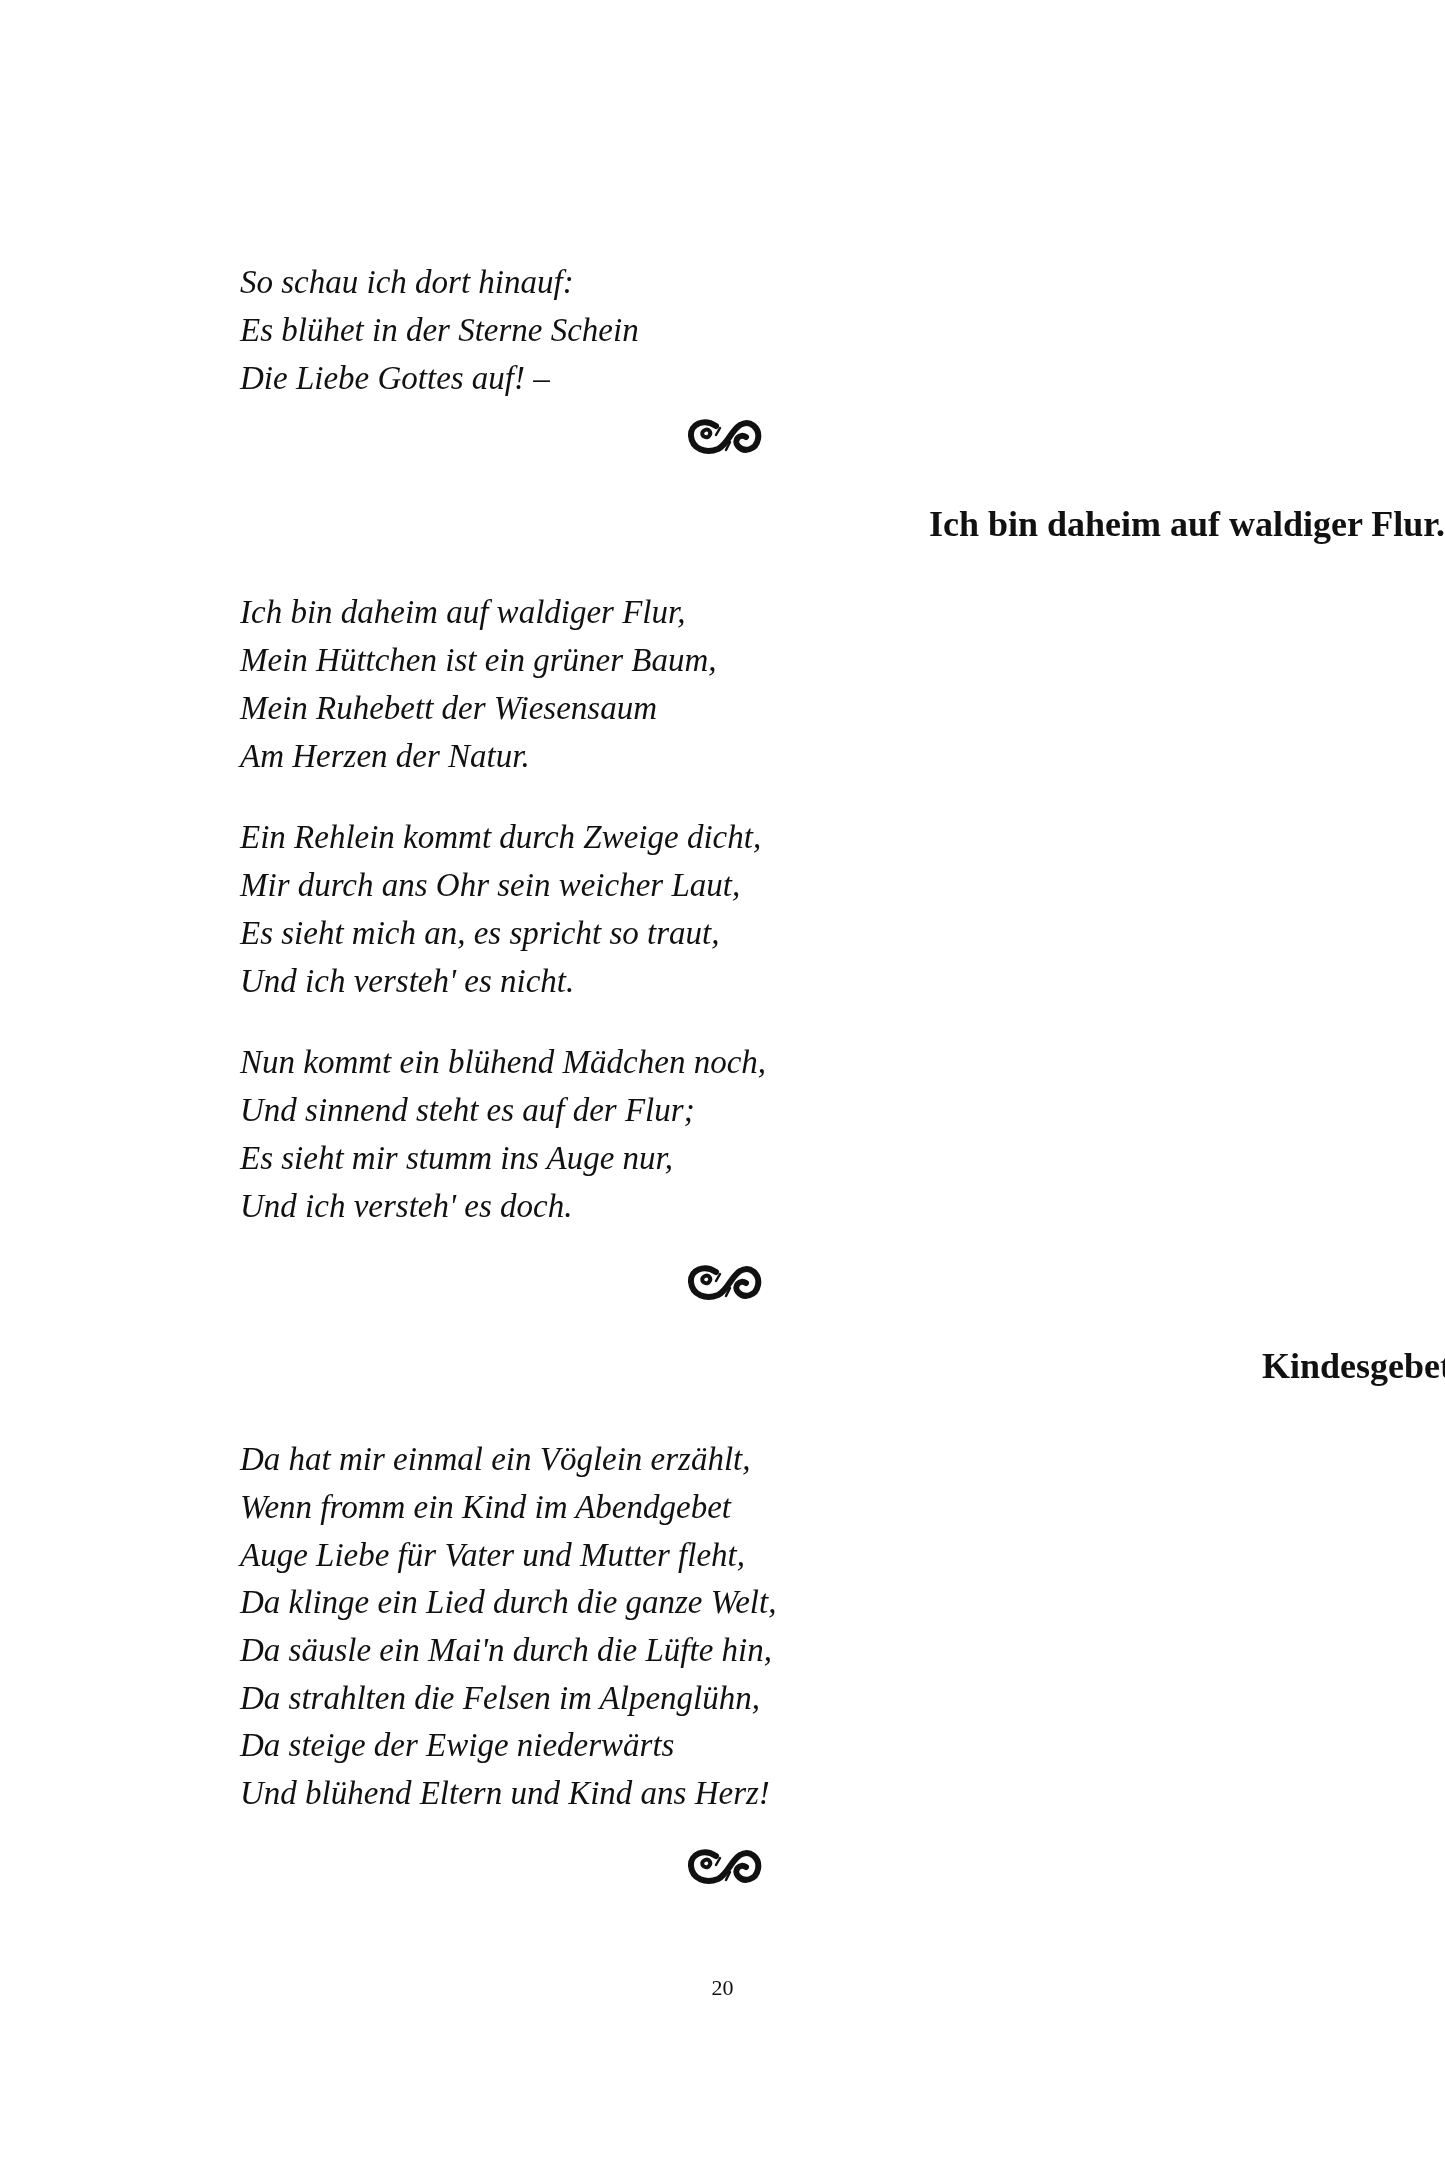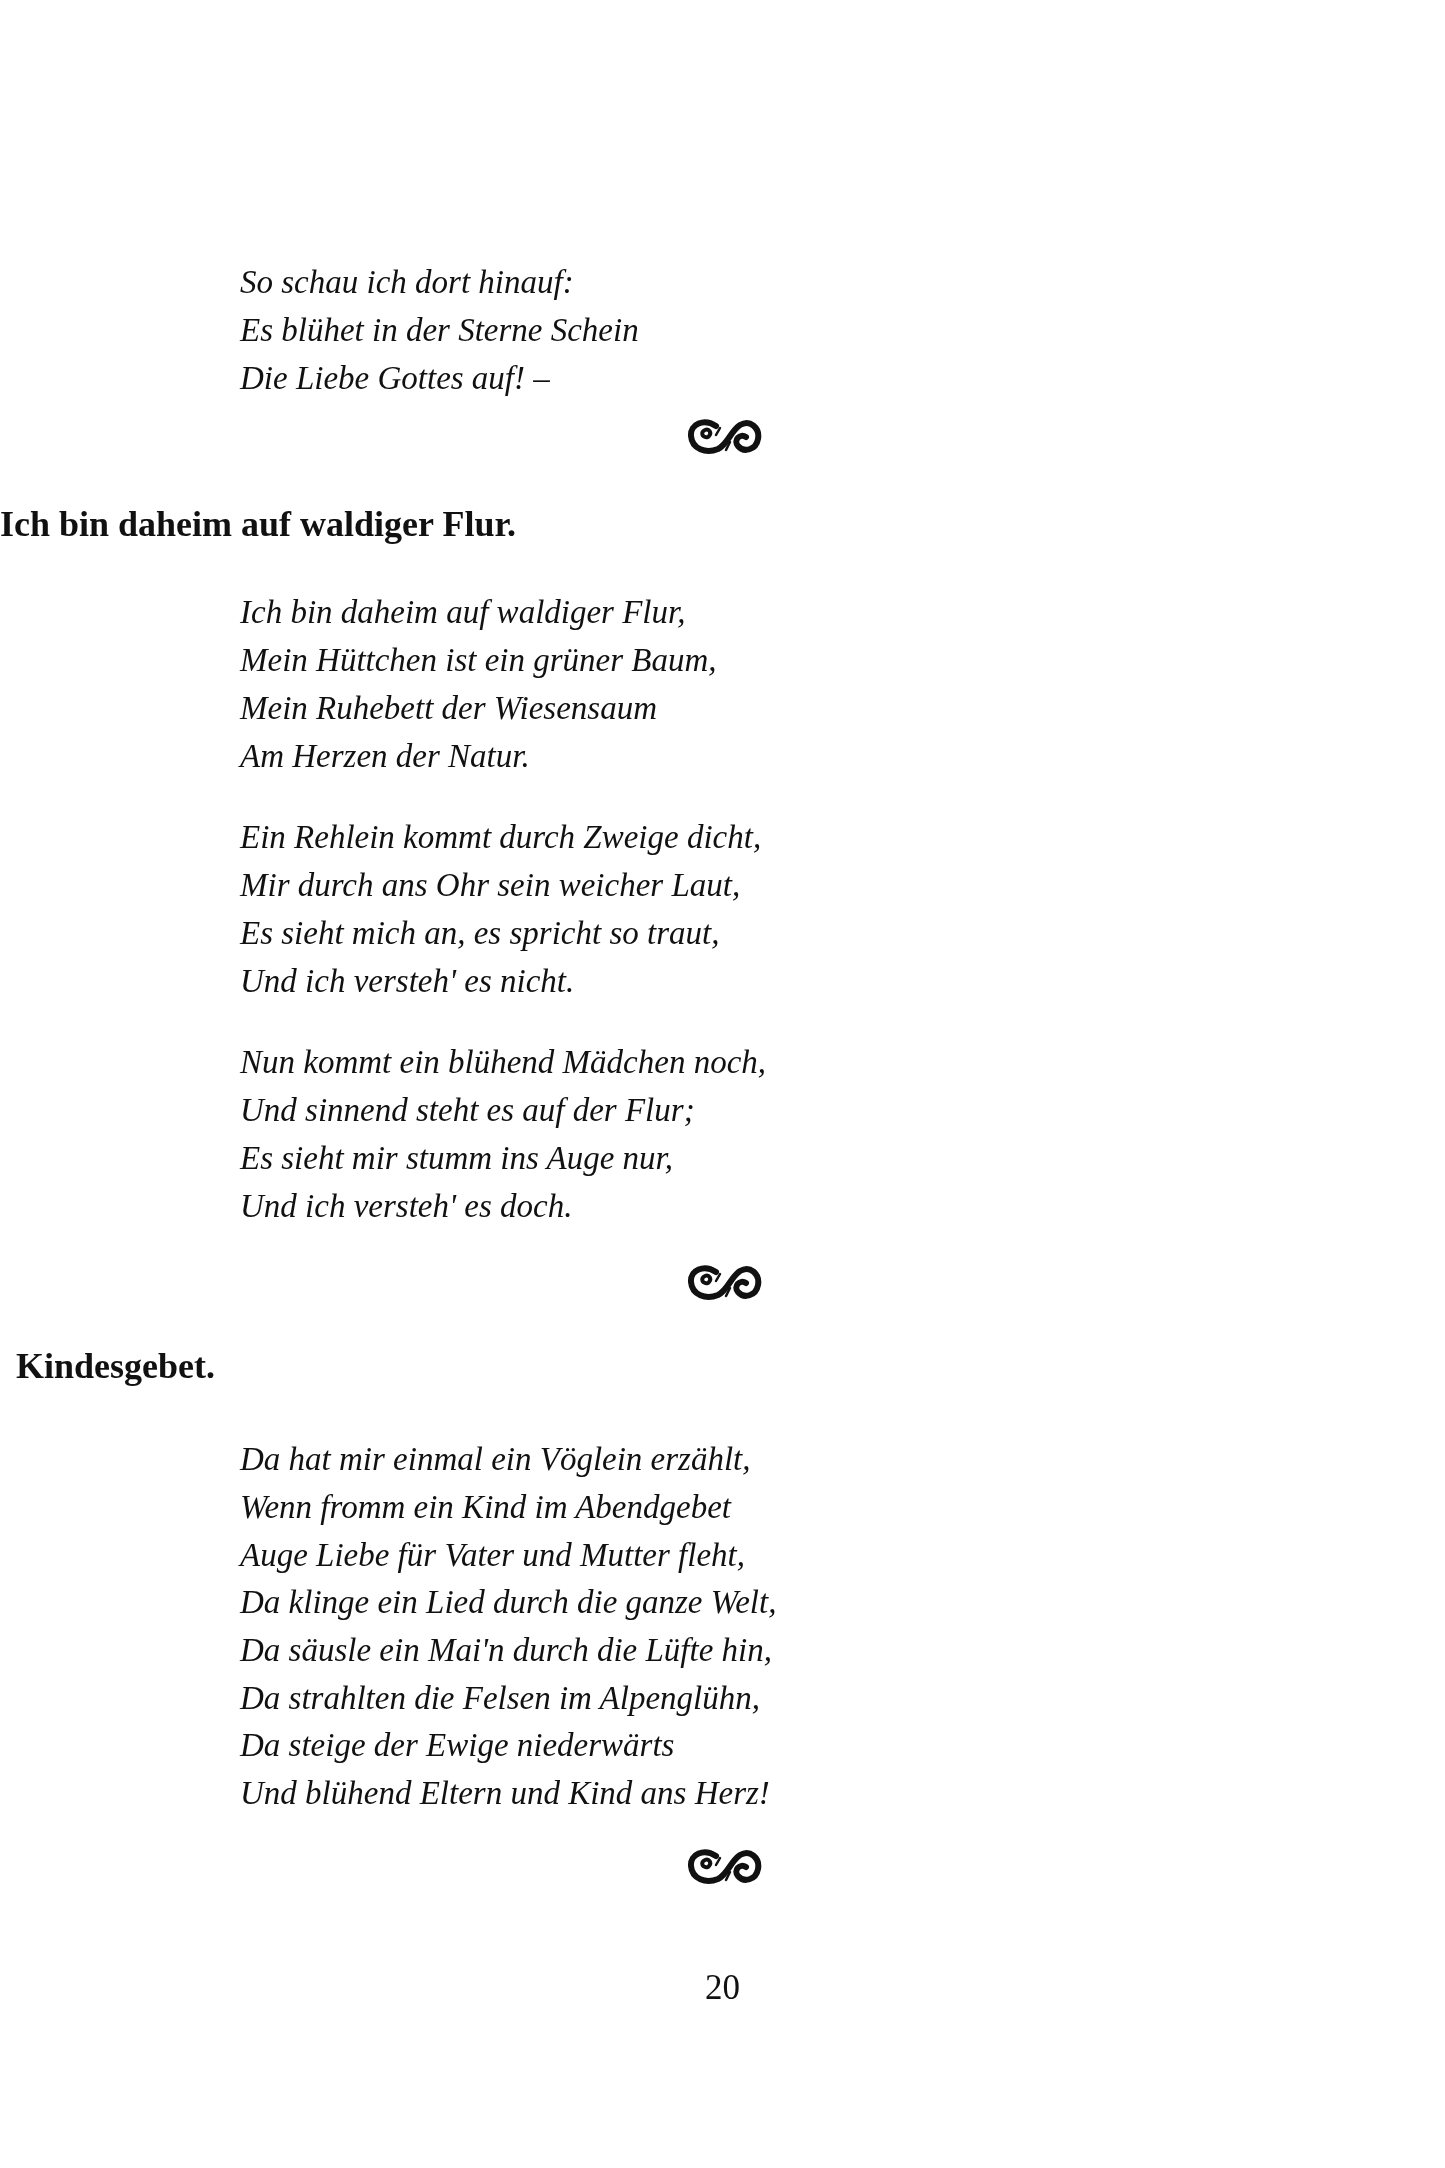--- a/index.html
+++ b/index.html
@@ -1,22 +1,22 @@
 <!DOCTYPE html>
 <html><head>
   <meta charset="utf-8">
   <style>
     html, body { margin: 0; padding: 0; background: #ffffff; }
     body { width: 1445px; height: 2168px; position: relative; overflow: hidden;
            font-family: "Liberation Serif", "DejaVu Serif", serif; color: #111; }
     .line { position: absolute; left: 240px; font-size: 33px; line-height: 48px; white-space: nowrap; font-style: italic; }
-    .heading { position: absolute; left: 0; width: 1445px; text-align: left;
+    .heading { position: absolute; left: 0; width: 1445px; text-align: right;
                font-size: 36px; font-weight: bold; line-height: 48px; white-space: nowrap; }
     .ornament { position: absolute; left: 686px; width: 76px; height: 42px; }
-    .pageno { position: absolute; left: 0; width: 1445px; text-align: center; font-size: 35px; line-height: 40px; }
+    .pageno { position: absolute; left: 0; width: 1445px; text-align: center; font-size: 22px; line-height: 40px; }
   </style>
 </head>
 <body>
 
 <svg width="0" height="0" style="position:absolute">
   <defs>
     <symbol id="orn" viewBox="0 0 76 42">
       <g fill="none" stroke="#111" stroke-width="6" stroke-linecap="round">
         <path d="M30 10 C18 2 4 8 5 20 C6 33 20 38 32 33 C42 28 44 16 54 9 C64 3 74 12 72 23 C70 34 58 37 52 30 C47 24 54 17 60 21"></path>
         <path d="M22 21 C16 22 14 16 19 14 C23 12 26 17 23 20" stroke-width="4"></path>

